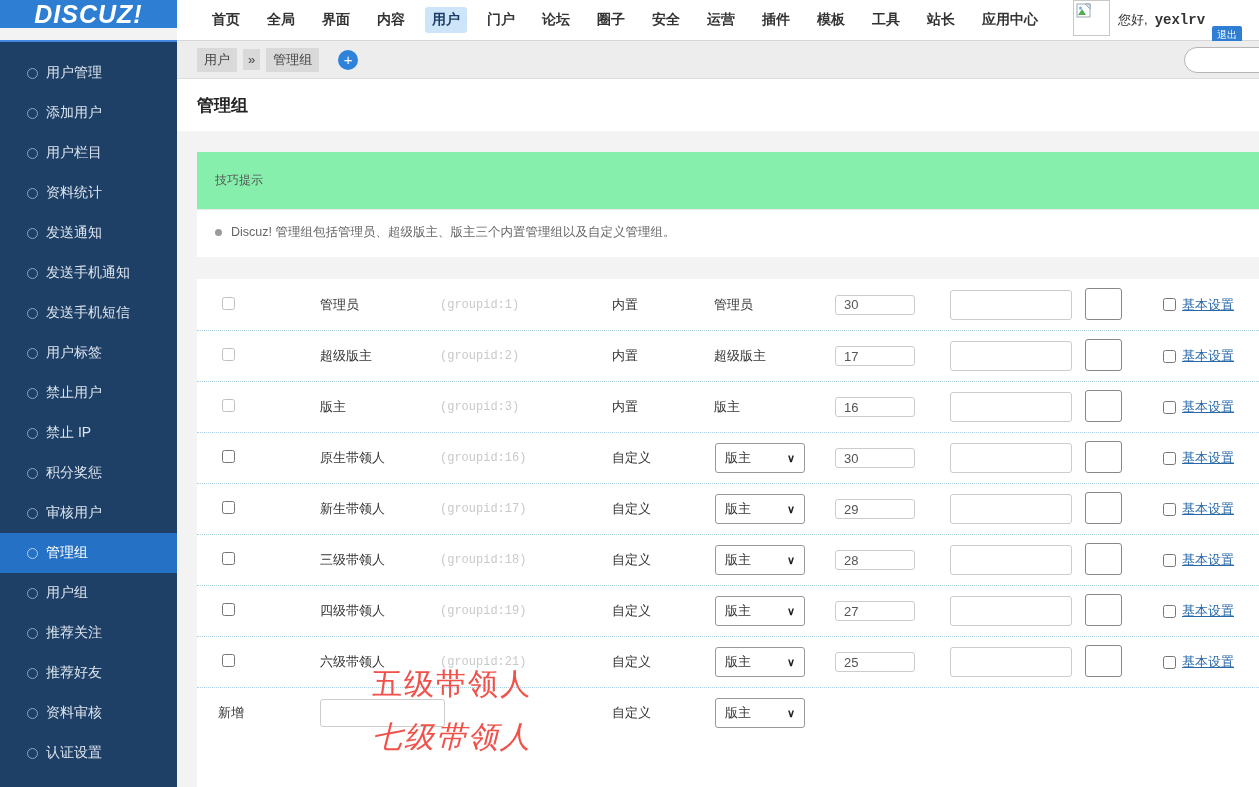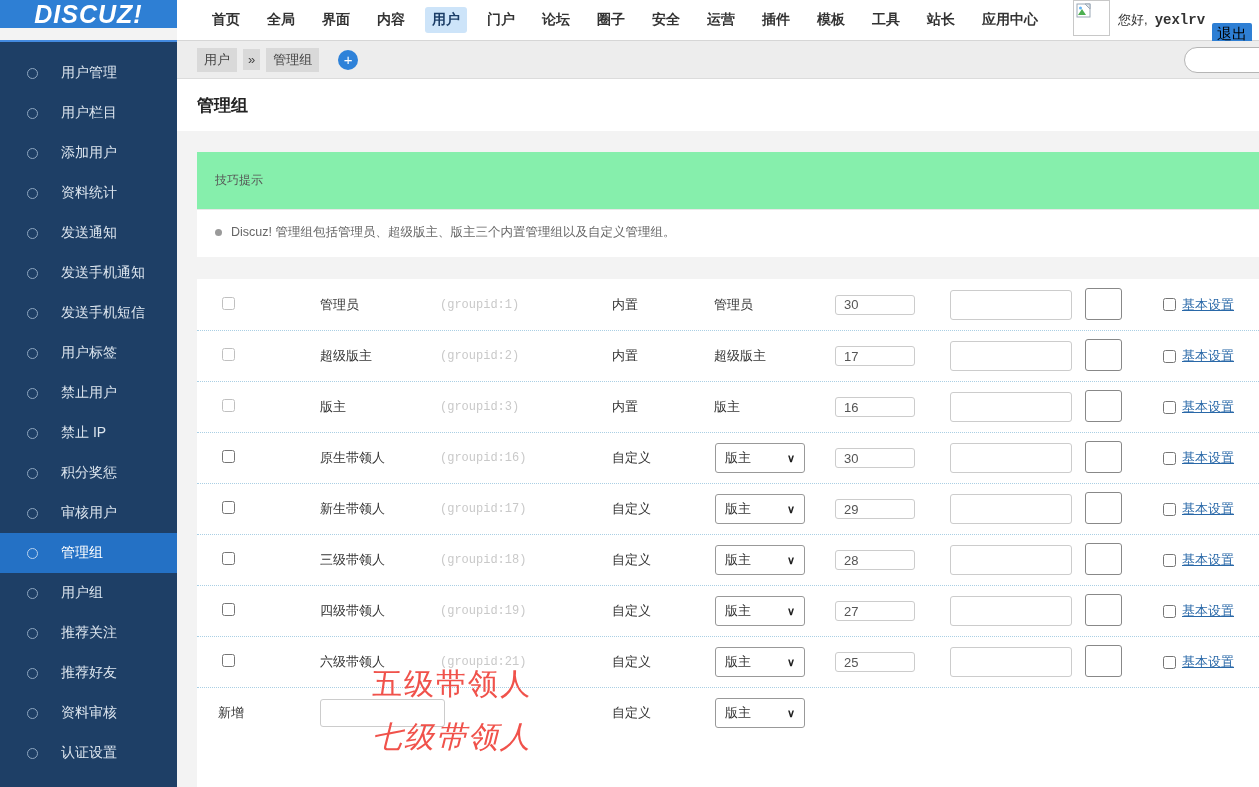--- a/index.html
+++ b/index.html
@@ -9,37 +9,37 @@
     font-family:"Liberation Sans", sans-serif; color:#333;
   }
   
   .logo-band { position:absolute; left:0; top:0; width:177px; height:28px;
     background:#2e7fd4; display:flex; align-items:center; justify-content:center; }
   .logo-text { color:#fff; font-size:25px; font-weight:bold; font-style:italic; letter-spacing:1px; }
   
   .sidebar { position:absolute; left:0; top:40px; width:177px; height:747px;
     background:#1e3f66; border-top:2px solid #438ae0; padding-top:11px; }
   .side-item { height:40px; display:flex; align-items:center; padding-left:27px;
-    gap:23px; color:#dce5ee; font-size:14px; cursor:pointer; white-space:nowrap; }
+    gap:8px; color:#dce5ee; font-size:14px; cursor:pointer; white-space:nowrap; }
   .side-item .dot { width:11px; height:11px; border:1px solid #8fa7c1; border-radius:50%; flex:0 0 auto; }
   .side-item.active { background:#2471c5; color:#fff; }
   .side-item.active .dot { border-color:#b8d2ee; }
   
   .topbar { position:absolute; left:177px; top:0; width:1082px; height:41px;
     background:#fff; border-bottom:1px solid #d6d6d6; display:flex; align-items:center; }
   .topnav { display:flex; align-items:center; padding-left:28px; gap:13px; }
   .nav-item { font-size:14px; font-weight:bold; color:#333; padding:4px 7px; border-radius:3px; cursor:pointer; white-space:nowrap; }
   .nav-item.active { background:#cde4f9; color:#1a3c66; }
   .avatar-box { position:absolute; left:1073px; top:0; width:37px; height:36px;
     background:#fff; border:1px solid #c8c8c8; }
   .avatar-box svg { margin:2px; }
   .greeting { position:absolute; left:1118px; top:0; height:40px; display:flex;
     align-items:center; gap:7px; font-size:13px; color:#333; white-space:nowrap; }
   .uname { font-family:"Liberation Mono", monospace; font-weight:bold; font-size:14px; }
-  .logout-btn { background:#2e7fd4; color:#000000; font-size:15px; padding:2px 5px; border-radius:2px; cursor:pointer;margin-top:29px; }
+  .logout-btn { background:#2e7fd4; color:#ffffff; font-size:10px; padding:2px 5px; border-radius:2px; cursor:pointer;margin-top:29px; }
   
   .crumb-bar { position:absolute; left:177px; top:41px; width:1082px; height:38px;
     background:#ededed; border-bottom:1px solid #dcdcdc; display:flex; align-items:center;
     padding-left:20px; gap:6px; font-size:13px; color:#444; }
   .crumb { background:#d9d9d9; padding:3px 7px; cursor:pointer; }
   .crumb-sep { background:#d9d9d9; padding:3px 5px; }
   .add-btn { width:20px; height:20px; border-radius:50%; background:#2e82d9; color:#fff;
     display:flex; align-items:center; justify-content:center; font-size:15px; line-height:1;
     margin-left:13px; cursor:pointer; }
   .search-input { position:absolute; left:1184px; top:47px; width:120px; height:26px;
@@ -96,25 +96,25 @@
   <span class="logo-text">DISCUZ!</span>
 </div>
 
 <div class="sidebar">
   <div class="side-item">
       <span class="dot"></span>
       <span>用户管理</span>
     </div>
   <div class="side-item">
       <span class="dot"></span>
+      <span>添加用户</span>
+    </div>
+  <div class="side-item">
+      <span class="dot"></span>
       <span>用户栏目</span>
-    </div>
-  <div class="side-item">
-      <span class="dot"></span>
-      <span>添加用户</span>
     </div>
   <div class="side-item">
       <span class="dot"></span>
       <span>资料统计</span>
     </div>
   <div class="side-item">
       <span class="dot"></span>
       <span>发送通知</span>
     </div>
   <div class="side-item">

